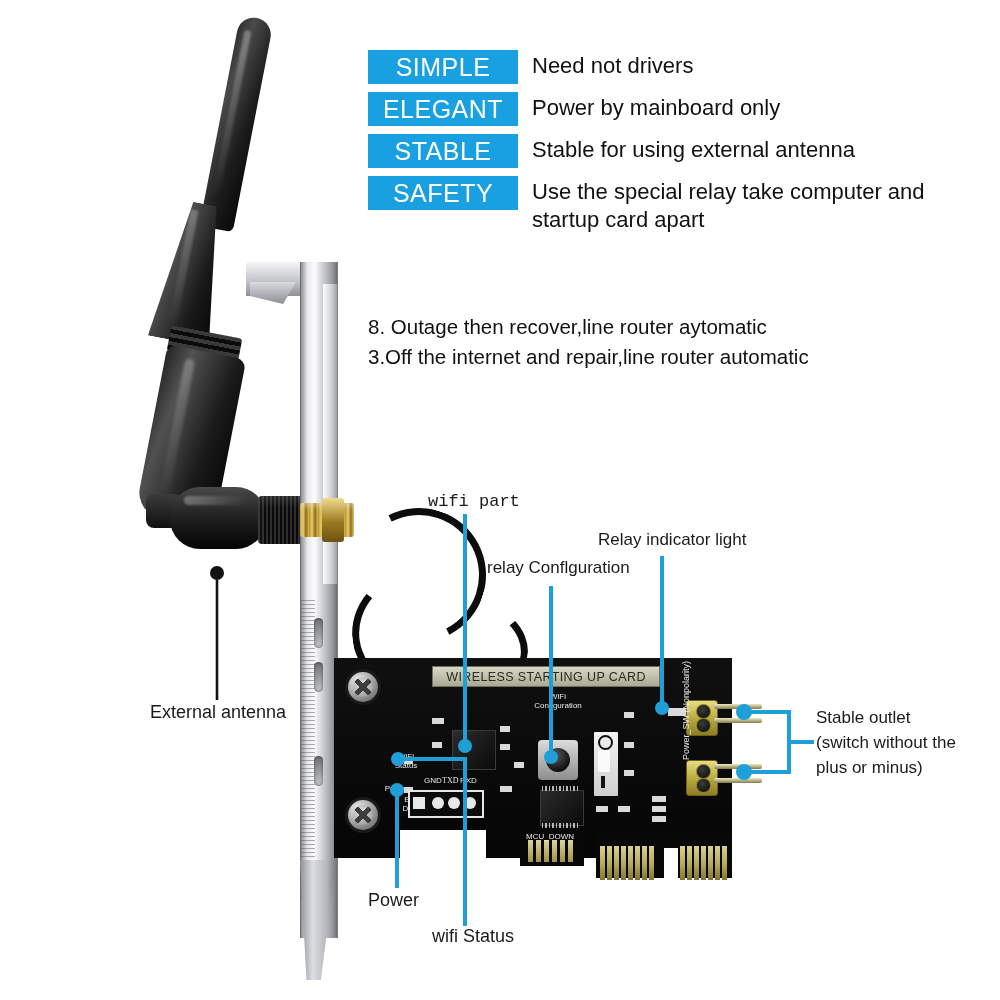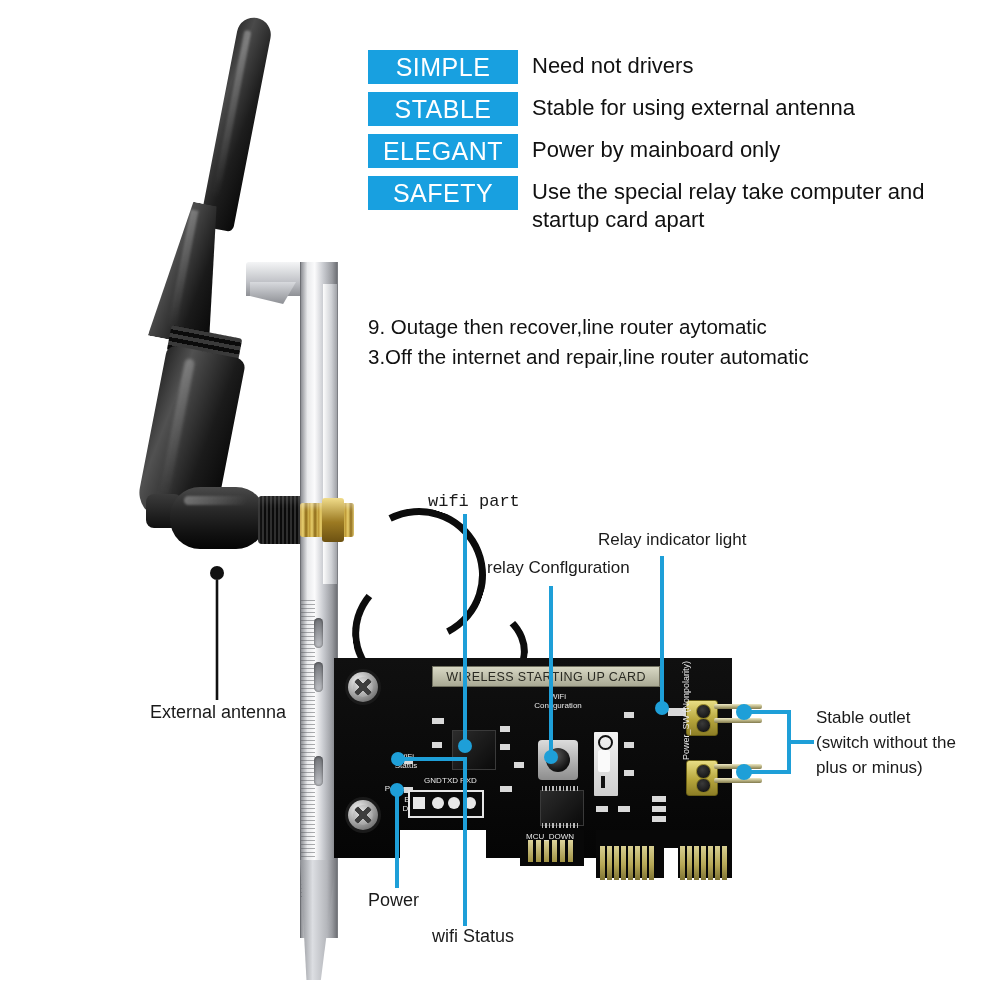--- a/index.html
+++ b/index.html
@@ -362,21 +362,21 @@
     <div class="smd" style="left:404px;top:758px;width:9px;height:6px;"></div>
     <div class="smd" style="left:404px;top:787px;width:9px;height:6px;"></div>
 
     <div class="pin-hdr">
       <div class="phs" style="left:3px;"></div>
       <div class="ph" style="left:22px;"></div>
       <div class="ph" style="left:38px;"></div>
       <div class="ph" style="left:54px;"></div>
     </div>
     <div class="silk" style="left:424px;top:776px;">GND</div>
-    <div class="silk" style="left:442px;top:776px;">TXD</div>
+    <div class="silk" style="left:442px;top:776px;font-family:Liberation Serif, serif;">TXD</div>
     <div class="silk" style="left:460px;top:776px;">RXD</div>
 
     <div class="chip" style="left:452px;top:730px;width:42px;height:38px;"></div>
     <div class="chip" style="left:540px;top:790px;width:42px;height:34px;"></div>
     <div class="chip-legs" style="left:542px;top:786px;width:38px;height:5px;"></div>
     <div class="chip-legs" style="left:542px;top:823px;width:38px;height:5px;"></div>
 
     <div class="smd" style="left:432px;top:718px;width:12px;height:6px;"></div>
     <div class="smd" style="left:432px;top:742px;width:10px;height:6px;"></div>
     <div class="smd" style="left:500px;top:726px;width:10px;height:6px;"></div>
@@ -436,35 +436,35 @@
     <circle cx="398" cy="759" r="7" fill="#1E9FD8"></circle>
     <path d="M398 759 H465 V926" fill="none" stroke="#1E9FD8" stroke-width="4"></path>
   </svg>
 
   <div class="feat-list">
     <div class="feat-row">
       <div class="badge">SIMPLE</div>
       <div class="feat-text">Need not drivers</div>
     </div>
     <div class="feat-row">
+      <div class="badge">ELEGANT</div>
+      <div class="feat-text">Power by mainboard only</div>
+    </div>
+    <div class="feat-row">
       <div class="badge">STABLE</div>
       <div class="feat-text">Stable for using external antenna</div>
-    </div>
-    <div class="feat-row">
-      <div class="badge">ELEGANT</div>
-      <div class="feat-text">Power by mainboard only</div>
     </div>
     <div class="feat-row">
       <div class="badge">SAFETY</div>
       <div class="feat-text">Use the special relay take computer and startup card apart</div>
     </div>
   </div>
 
   <div class="notes">
-    <div class="note">9. Outage then recover,line router aytomatic</div>
+    <div class="note">8. Outage then recover,line router aytomatic</div>
     <div class="note">3.Off the internet and repair,line router automatic</div>
   </div>
 
   <div class="clabel" style="left:150px;top:702px;font-size:18px;">External antenna</div>
 
   <div class="clabel" style="left:428px;top:492px;font-family:Liberation Mono, monospace;">wifi part</div>
 
   <div class="clabel" style="left:487px;top:558px;">relay Conflguration</div>
 
   <div class="clabel" style="left:598px;top:530px;">Relay indicator light</div>

